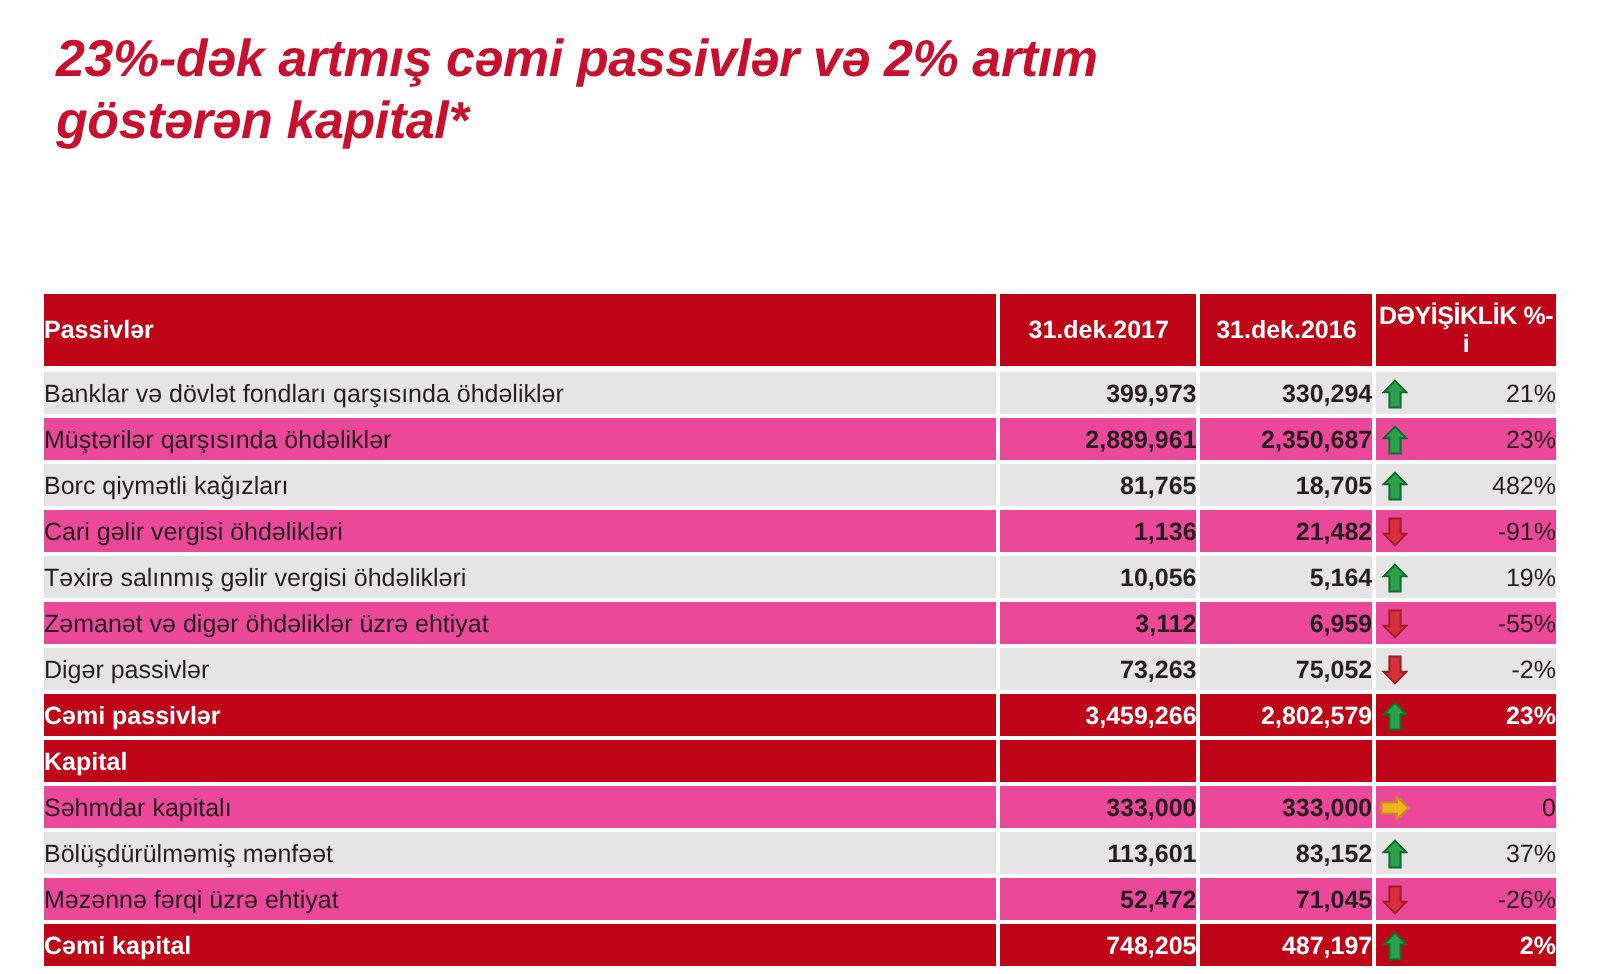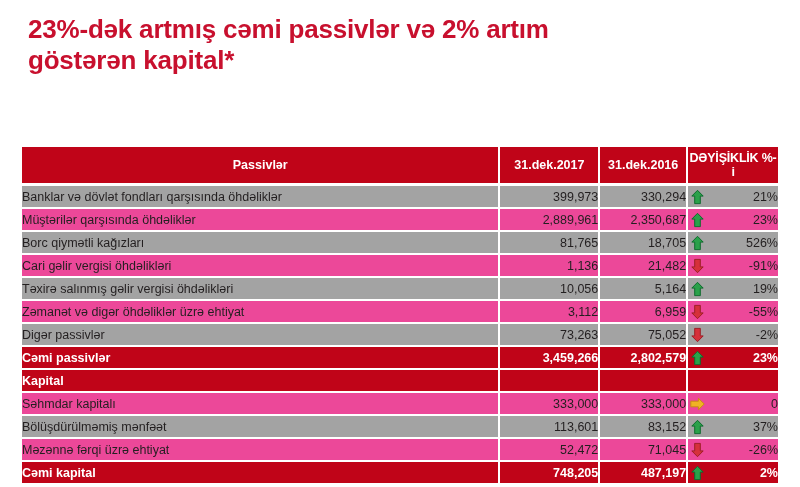--- a/index.html
+++ b/index.html
@@ -14,20 +14,21 @@
     overflow: hidden;
     position: relative;
   }
 
   
   #title-block {
     position: absolute;
     left: 28px;
     top: 14px;
     width: 700px;
+    font-style: italic;
   }
   #title-block .title-line {
     font-size: 26px;
     font-weight: bold;
     color: #c8102e;
     line-height: 31px;
     letter-spacing: -0.2px;
     white-space: nowrap;
   }
 
@@ -55,40 +56,39 @@
   
   .gap { width: 2px; background: #ffffff; }
 
   
   .hdr-row td {
     height: 36px;
     background: #c00418;
     color: #ffffff;
     font-size: 12.5px;
     font-weight: bold;
-    text-align: center;
   }
   .hdr-label { padding-left: 10px; text-align: left; }
   .hdr-num   { text-align: center; }
   .hdr-chg   { text-align: center; font-size: 11.5px; letter-spacing: -0.2px; }
 
   
   .spacer-row td { height: 3px; background: #ffffff; }
 
   
   .data-row td {
     height: 21px;
     font-size: 12.5px;
     color: #231f20;
   }
-  .data-row.alt-dark td { background: #a3a3a3; }
+  .data-row.alt-dark td { background: #e5e5e5; }
   .data-row.alt-light td { background: #ec4899; }
 
   .cell-label { padding-left: 10px; text-align: left; white-space: nowrap; }
-  .cell-num   { text-align: right; padding-right: 8px; white-space: nowrap; }
+  .cell-num   { text-align: right; padding-right: 8px; white-space: nowrap; font-weight: bold; }
   .cell-chg   {
     text-align: right;
     padding-right: 16px;
     white-space: nowrap;
     position: relative;
   }
 
   
   .arrow-wrap {
     position: absolute;
@@ -200,21 +200,21 @@
         <td class="cell-label">Borc qiymətli kağızları</td>
         <td class="gap" style="background: rgb(255, 255, 255);"></td>
         <td class="cell-num">81,765</td>
         <td class="gap" style="background: rgb(255, 255, 255);"></td>
         <td class="cell-num">18,705</td>
         <td class="gap" style="background: rgb(255, 255, 255);"></td>
         <td class="cell-chg"><span class="arrow-wrap">
             <svg width="13" height="15" viewBox="0 0 13 15">
               <path d="M6.5 0.8 L12.2 6.6 L9.3 6.6 L9.3 14.2 L3.7 14.2 L3.7 6.6 L0.8 6.6 Z" fill="#2aa14a" stroke="#0f6b2e" stroke-width="1"></path>
             </svg>
-          </span><span>526%</span></td>
+          </span><span>482%</span></td>
       </tr>
       <tr class="thin-sep">
         <td></td>
         <td></td>
         <td></td>
         <td></td>
         <td></td>
         <td></td>
         <td></td>
       </tr>

